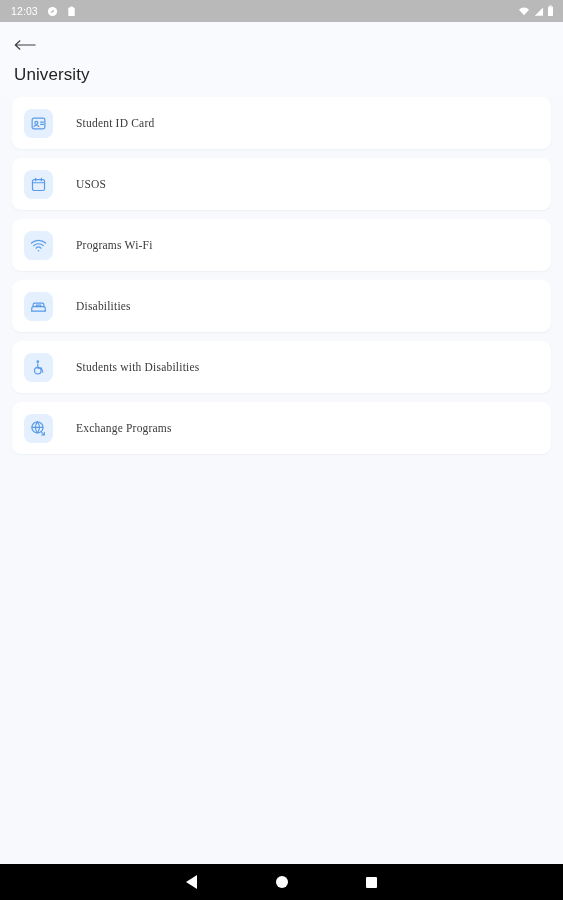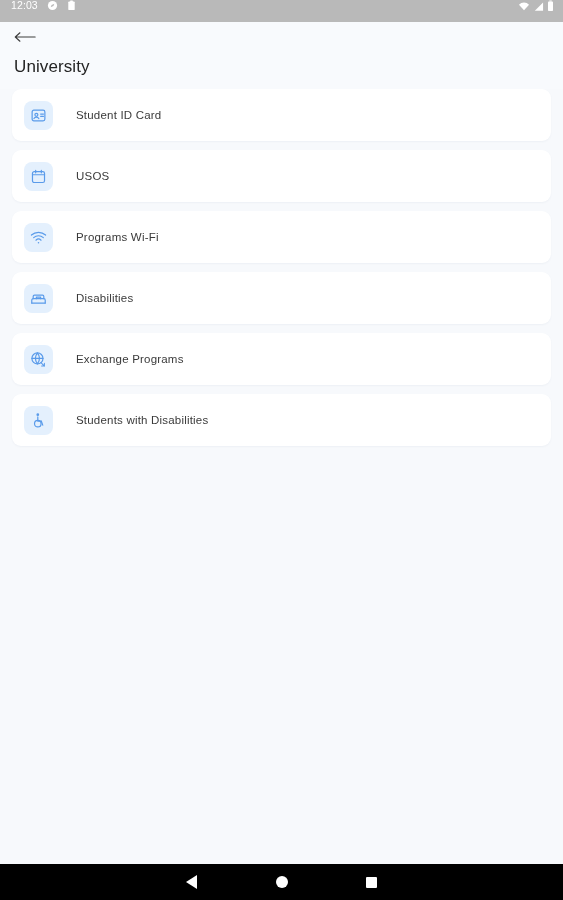--- a/index.html
+++ b/index.html
@@ -14,21 +14,21 @@
     font-family: "Liberation Sans", sans-serif;
     background: #f7f9fc;
     position: relative;
   }
 
   
   .status-bar {
     height: 22px;
     background: #b9b9b9;
     display: flex;
-    align-items: flex-start;
+    align-items: center;
     padding: 0 9px 0 11px;
     color: #ffffff;
     font-size: 10.5px;
     letter-spacing: 0.1px;
   }
   .status-left {
     display: flex;
     align-items: center;
     gap: 9px;
   }
@@ -37,21 +37,21 @@
     margin-left: auto;
     display: flex;
     align-items: center;
     gap: 3px;
   }
   .sb-icon { display: block; }
 
   
   .app-bar {
     background: #f8fafd;
-    padding: 4px 14px 0 14px;
+    padding: 12px 14px 0 14px;
   }
   .back-button {
     width: 26px;
     height: 22px;
     display: flex;
     align-items: center;
     cursor: pointer;
   }
   .page-title {
     font-size: 17px;
@@ -91,20 +91,21 @@
     flex: 0 0 auto;
   }
 
   .item-icon-wrap svg { display: block; }
 
   .item-label {
     margin-left: 23px;
     font-size: 11.5px;
     color: #3a3a3a;
     letter-spacing: 0.2px;
+    font-family: Liberation Serif, serif;
   }
 
   
   .nav-bar {
     position: absolute;
     left: 0;
     bottom: 0;
     width: 563px;
     height: 36px;
     background: #000000;
@@ -222,41 +223,41 @@
         <path d="M9 12.3V10h6v2.3"></path>
       </svg>
     </span>
     <span class="item-label">Disabilities</span>
   </div>
 
 
   <div class="list-item">
     <span class="item-icon-wrap">
       <svg width="17" height="17" viewBox="0 0 24 24" fill="none" stroke="#5a9bea" stroke-width="1.7" stroke-linecap="round" stroke-linejoin="round">
+        <circle cx="11" cy="3.8" r="1.9" fill="#5a9bea" stroke="none"></circle>
+        <path d="M11 7v6h5"></path>
+        <path d="M16 13l2 5.5"></path>
+        <circle cx="11" cy="16.5" r="4.6"></circle>
+      </svg>
+    </span>
+    <span class="item-label">Students with Disabilities</span>
+  </div>
+
+  <div class="list-item">
+    <span class="item-icon-wrap">
+      <svg width="17" height="17" viewBox="0 0 24 24" fill="none" stroke="#5a9bea" stroke-width="1.7" stroke-linecap="round" stroke-linejoin="round">
         <circle cx="10.5" cy="10.5" r="7.8"></circle>
         <path d="M2.7 10.5h15.6"></path>
         <path d="M10.5 2.7a13 13 0 0 1 0 15.6a13 13 0 0 1 0-15.6z"></path>
         <path d="M15.5 16.5l4.8 4.8M20.3 17.4v3.9h-3.9" stroke-width="1.5"></path>
       </svg>
     </span>
     <span class="item-label">Exchange Programs</span>
   </div>
 
-  <div class="list-item">
-    <span class="item-icon-wrap">
-      <svg width="17" height="17" viewBox="0 0 24 24" fill="none" stroke="#5a9bea" stroke-width="1.7" stroke-linecap="round" stroke-linejoin="round">
-        <circle cx="11" cy="3.8" r="1.9" fill="#5a9bea" stroke="none"></circle>
-        <path d="M11 7v6h5"></path>
-        <path d="M16 13l2 5.5"></path>
-        <circle cx="11" cy="16.5" r="4.6"></circle>
-      </svg>
-    </span>
-    <span class="item-label">Students with Disabilities</span>
-  </div>
-
 </div>
 
 <div class="nav-bar">
   <div class="nav-btn">
     <span class="nav-back"></span>
   </div>
   <div class="nav-btn">
     <span class="nav-home"></span>
   </div>
   <div class="nav-btn">

